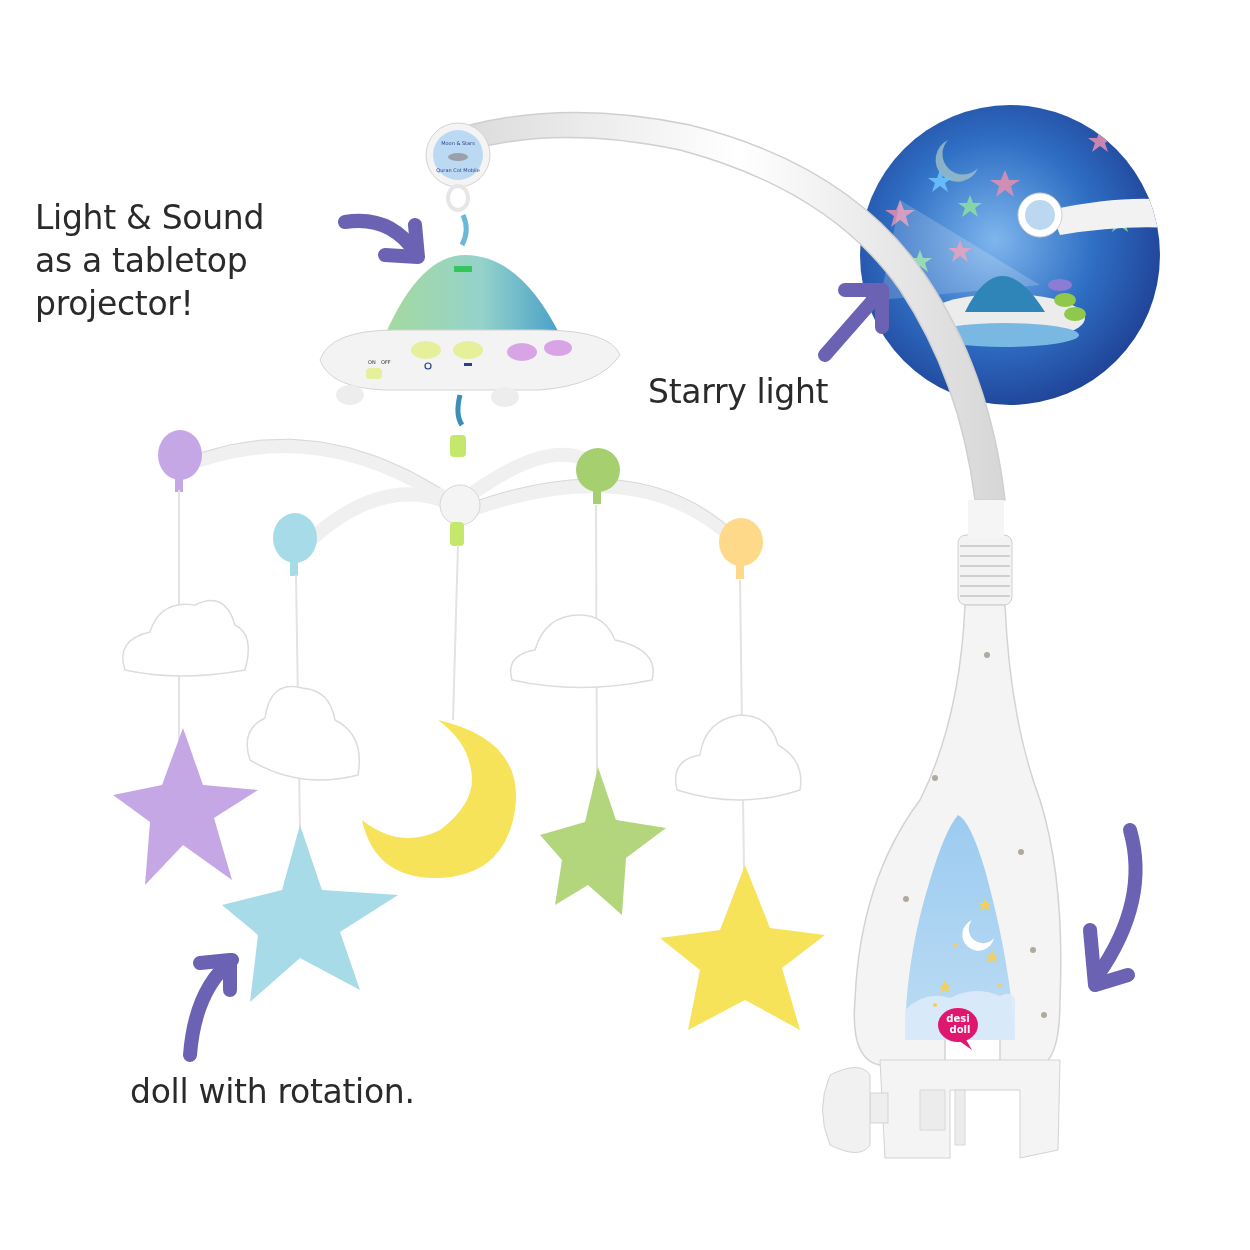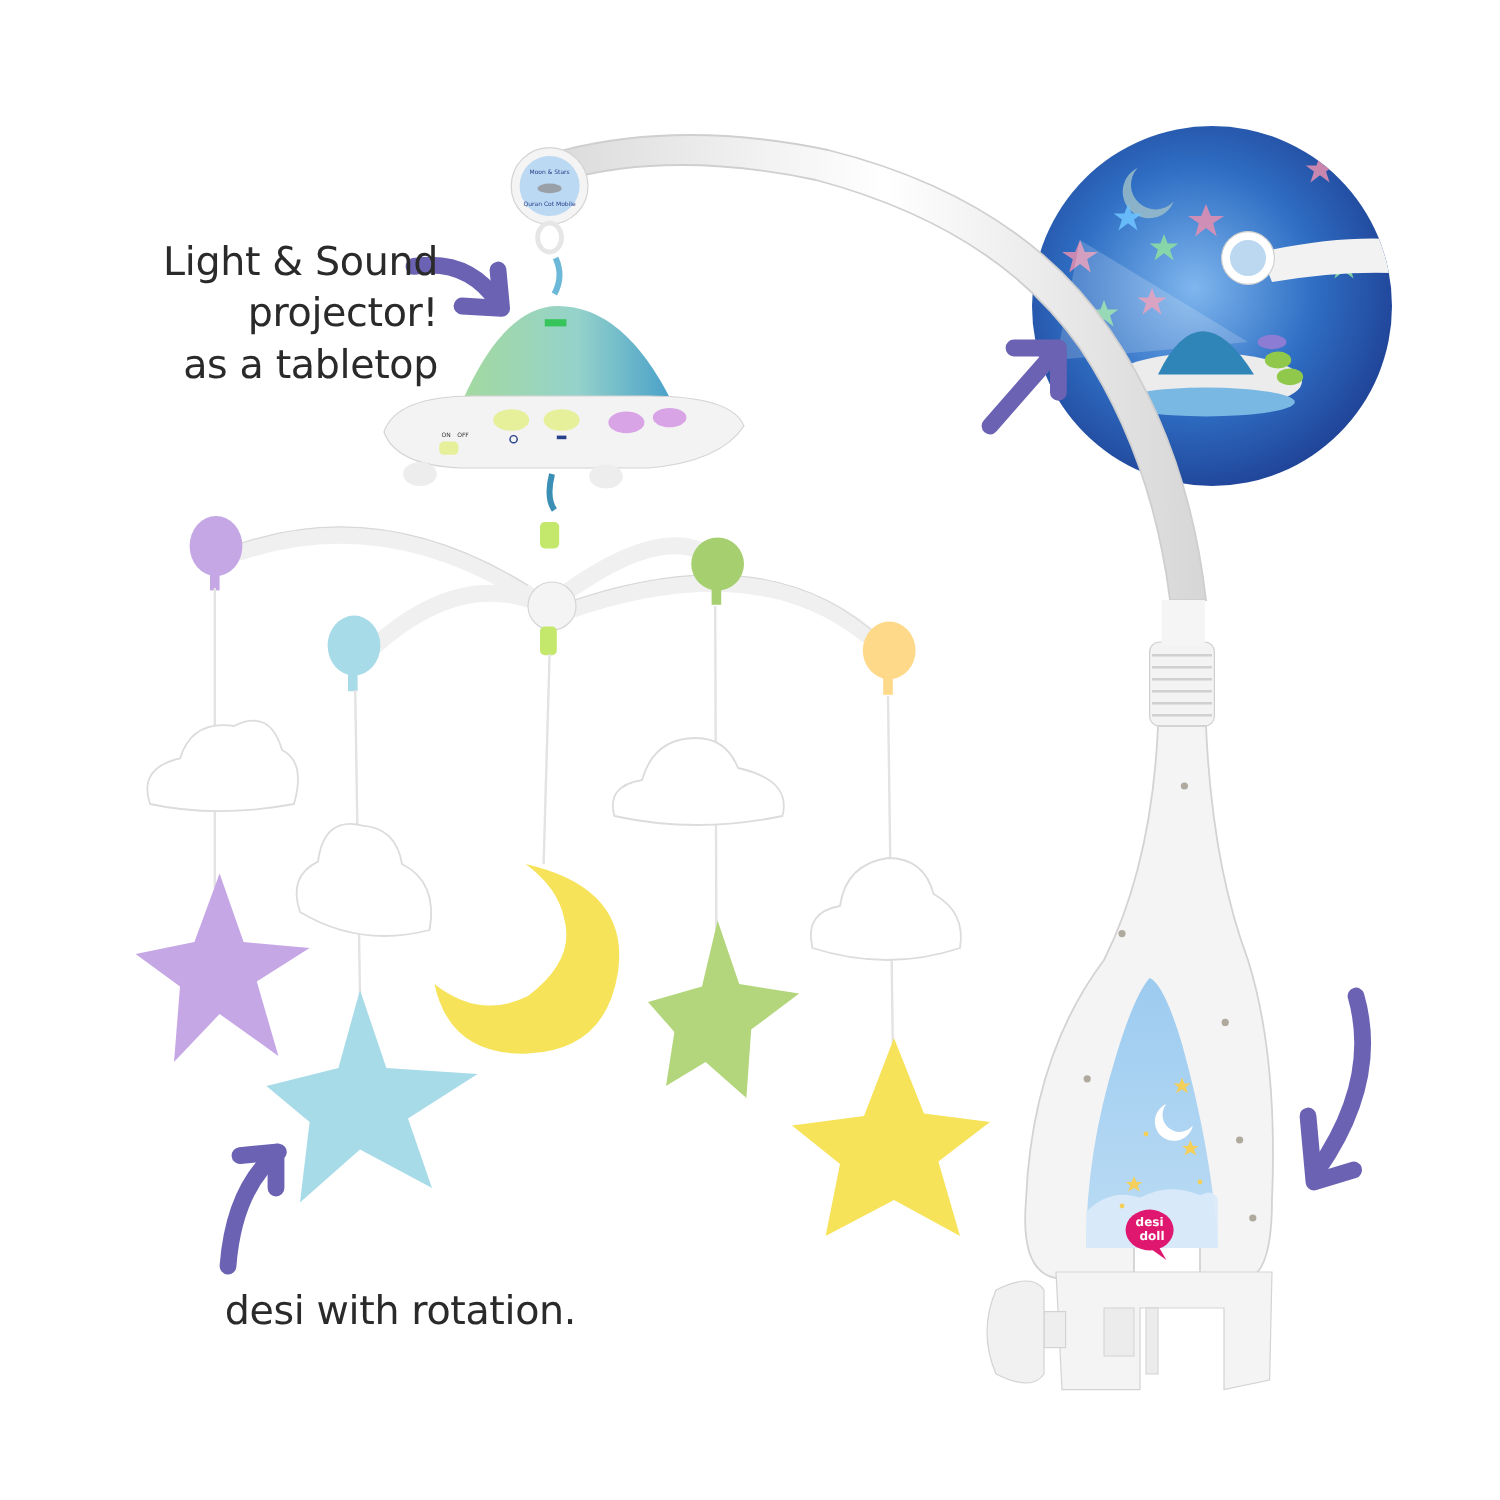--- a/index.html
+++ b/index.html
@@ -1,17 +1,17 @@
 <!DOCTYPE html>
 <html><head>
 <meta charset="utf-8">
 <style>
   html,body{margin:0;padding:0;background:#ffffff;}
   body{width:1250px;height:1250px;position:relative;overflow:hidden;font-family:"DejaVu Sans","Liberation Sans",sans-serif;}
-  .caption{position:absolute;color:#2a2a2a;font-size:33px;line-height:43px;text-align:right;letter-spacing:-0.3px;font-weight:400;}
+  .caption{position:absolute;color:#2a2a2a;font-size:33px;line-height:43px;text-align:left;letter-spacing:-0.3px;font-weight:400;}
   svg.art{position:absolute;left:0;top:0;}
   .brand{font-family:"DejaVu Sans",sans-serif;font-weight:bold;}
 </style>
 </head>
 <body>
 
 <svg class="art" width="1250" height="1250" viewBox="0 0 1250 1250">
   <defs>
     <radialGradient id="sky" cx="45%" cy="45%" r="60%">
       <stop offset="0%" stop-color="#7fb6ee"></stop>
@@ -235,25 +235,26 @@
     </g>
     <g>
       <path d="M190 1055 Q195 990 232 960"></path>
       <path d="M200 963 L230 960 L230 990"></path>
     </g>
   </g>
 </svg>
 
 <div class="caption" style="left:35px;top:196px;width:330px;">
   <div>Light &amp; Sound</div>
+  <div>as a tabletop</div>
   <div>projector!</div>
-  <div>as a tabletop</div>
 </div>
 
 <div class="caption" style="left:648px;top:370px;width:240px;">
+  <div>Starry light</div>
 </div>
 
 <div class="caption" style="left:1030px;top:674px;width:200px;">
 </div>
 
 <div class="caption" style="left:130px;top:1070px;width:350px;">
-  <div>desi with rotation.</div>
+  <div>doll with rotation.</div>
 </div>
 
 </body></html>

